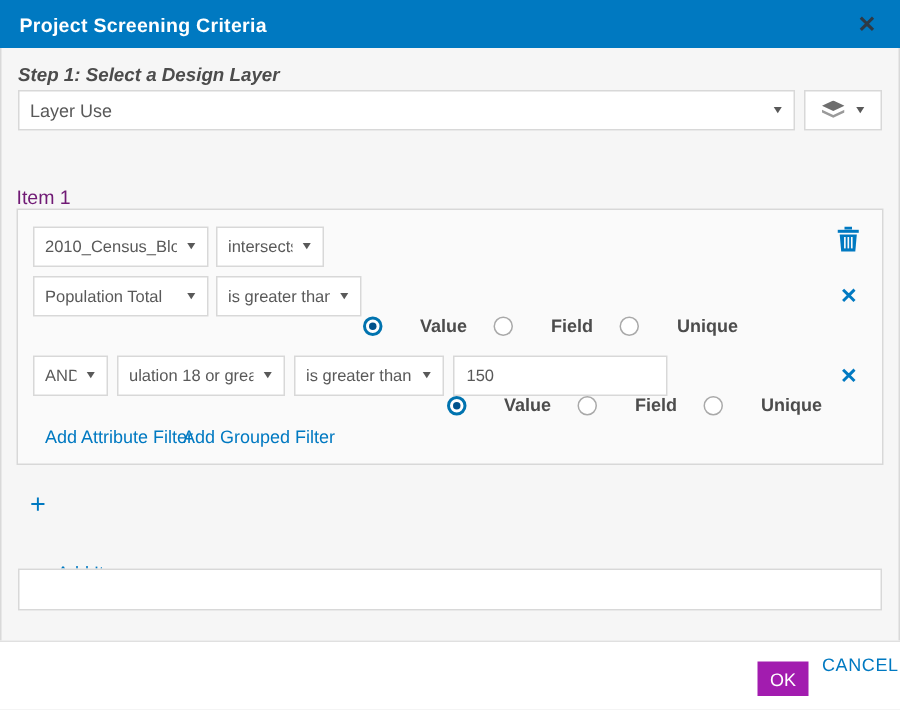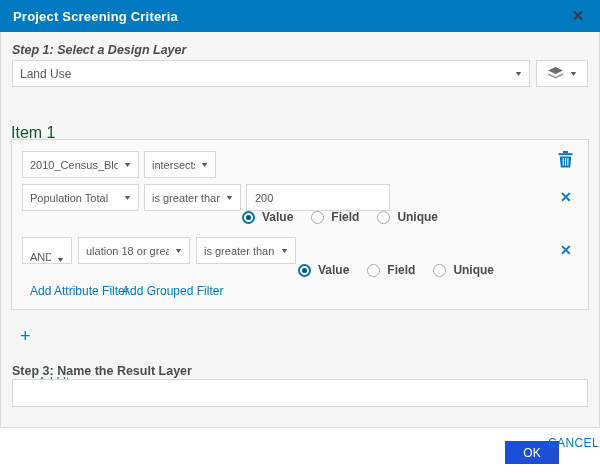--- a/index.html
+++ b/index.html
@@ -17,21 +17,21 @@
     background:#0079c1; display:flex; align-items:center;
   }
   .header-title { color:#ffffff; font-size:13px; font-weight:700; margin-left:13px; letter-spacing:.2px; }
   .close-btn {
     position:absolute; right:10px; top:0; height:32px; width:24px;
     display:flex; align-items:center; justify-content:center;
     color:#2e3a45; font-size:15px; font-weight:700; cursor:pointer;
   }
   
   .step-heading { position:absolute; font-size:12.5px; font-weight:700; color:#4c4c4c; }
-  .item-label  { position:absolute; font-size:16px; color:#14532d; }
+  .item-label  { position:absolute; font-size:13px; color:#701a75; }
   
   .select, .text-input {
     position:absolute; height:27px; background:#ffffff;
     border:1px solid #d8d8d8; font-size:11px; color:#595959;
   }
   .select { display:flex; align-items:center; padding:0 7px; cursor:pointer; }
   .sel-text { flex:1 1 auto; overflow:hidden; white-space:nowrap; }
   .chev { flex:0 0 auto; font-size:7px; color:#595959; margin-left:6px; transform:scaleX(1.3); }
   .text-input { padding:0 8px; outline:none; }
   .layer-btn {
@@ -50,53 +50,53 @@
   .radio-option { display:flex; align-items:center; margin-right:18px; cursor:pointer; }
   .radio {
     position:relative; width:13px; height:13px; border-radius:50%;
     background:#fff; border:1px solid #a9a9a9;
   }
   .radio.selected { border:2px solid #0073af; }
   .radio.selected::after {
     content:''; position:absolute; left:2px; top:2px; width:5px; height:5px;
     border-radius:50%; background:#00528c;
   }
-  .radio-label { margin-left:7px; font-size:12px; font-weight:700; color:#4c4c4c; }
+  .radio-label { margin-left:25px; font-size:12px; font-weight:700; color:#4c4c4c; }
   
   .link { position:absolute; font-size:12px; color:#0079c1; cursor:pointer; }
   .add-item-plus { position:absolute; color:#0079c1; font-size:18px; font-weight:400; cursor:pointer; }
   
   .footer {
     position:absolute; left:0; top:427px; width:600px; height:46px;
     background:#ffffff; border-top:1px solid #e0e0e0;
   }
   .ok-btn {
-    position:absolute; left:505px; top:13px; width:54px; height:23px;
-    background:#1d4ed8; border:none; color:#fff; font-size:12px;
+    position:absolute; left:505px; top:13px; width:34px; height:23px;
+    background:#a21caf; border:none; color:#fff; font-size:12px;
     font-family:"Liberation Sans", sans-serif; cursor:pointer;
   }
   .cancel-btn {
     position:absolute; left:548px; top:8px; font-size:12px; color:#0079c1;
     letter-spacing:.4px; cursor:pointer;
   }
 </style>
 </head>
 <body>
 
 <div class="dialog">
 
   <div class="header">
     <span class="header-title">Project Screening Criteria</span>
     <span class="close-btn">✕</span>
   </div>
 
   <div class="step-heading" style="left:12px; top:43px;font-style:italic;">Step 1: Select a Design Layer</div>
 
   <div class="select" style="left:12px; top:60px; width:518px; font-size:12px;">
-    <span class="sel-text">Land Use</span>
+    <span class="sel-text">Layer Use</span>
     <span class="chev">▼</span>
   </div>
 
   <div class="layer-btn" style="left:536px; top:60px; width:52px;">
     <span style="display:inline-flex;">
       <svg width="15" height="13" viewBox="0 0 15 13">
         <path d="M7.5 0 15 3.5 7.5 7 0 3.5Z" fill="#6e6e6e"></path>
         <path d="M0 6.2 7.5 9.7 15 6.2 15 8 7.5 11.5 0 8Z" fill="#9a9a9a"></path>
       </svg>
     </span>
@@ -127,50 +127,50 @@
   </div>
 
   <div class="select" style="left:22px; top:184px; width:117px;justify-content:space-between;">
     <span class="sel-text">Population Total</span>
     <span class="chev">▼</span>
   </div>
   <div class="select" style="left:144px; top:184px; width:97px;">
     <span class="sel-text">is greater than</span>
     <span class="chev">▼</span>
   </div>
-  <input class="text-input" style="left: 246px; top: 184px; width: 144px;" value="200">
   <div class="icon-btn x-icon" style="left:560px; top:190px;">✕</div>
 
   <div class="radio-group" style="left:242px; top:210px;">
     <span class="radio-option">
       <span class="radio selected"></span>
       <span class="radio-label">Value</span>
     </span>
     <span class="radio-option">
       <span class="radio"></span>
       <span class="radio-label">Field</span>
     </span>
     <span class="radio-option">
       <span class="radio"></span>
       <span class="radio-label">Unique</span>
     </span>
   </div>
 
-  <div class="select" style="left:22px; top:237px; width:50px;align-items:flex-end;">
+  <div class="select" style="left:22px; top:237px; width:50px;">
     <span class="sel-text">AND</span>
     <span class="chev">▼</span>
   </div>
   <div class="select" style="left:78px; top:237px; width:112px;">
     <span class="sel-text">ulation 18 or greater</span>
     <span class="chev">▼</span>
   </div>
   <div class="select" style="left:196px; top:237px; width:100px;">
     <span class="sel-text">is greater than</span>
     <span class="chev">▼</span>
   </div>
+  <input class="text-input" style="left: 302px; top: 237px; width: 143px;" value="150">
   <div class="icon-btn x-icon" style="left:560px; top:243px;">✕</div>
 
   <div class="radio-group" style="left:298px; top:263px;">
     <span class="radio-option">
       <span class="radio selected"></span>
       <span class="radio-label">Value</span>
     </span>
     <span class="radio-option">
       <span class="radio"></span>
       <span class="radio-label">Field</span>
@@ -180,21 +180,20 @@
       <span class="radio-label">Unique</span>
     </span>
   </div>
 
   <span class="link" style="left:30px; top:284px;">Add Attribute Filter</span>
   <span class="link" style="left:122px; top:284px;">Add Grouped Filter</span>
 
   <span class="add-item-plus" style="left:20px; top:326px;">+</span>
   <span class="link" style="left:38px; top:332px;margin-top:43px;">Add Item</span>
 
-  <div class="step-heading" style="left:12px; top:364px;">Step 3: Name the Result Layer</div>
   <input class="text-input" style="left: 12px; top: 379px; width: 576px; height: 28px; font-size: 12px;" value="">
 
   <div class="footer">
     <button class="ok-btn">OK</button>
     <span class="cancel-btn">CANCEL</span>
   </div>
 
 </div>
 
 </body></html>

